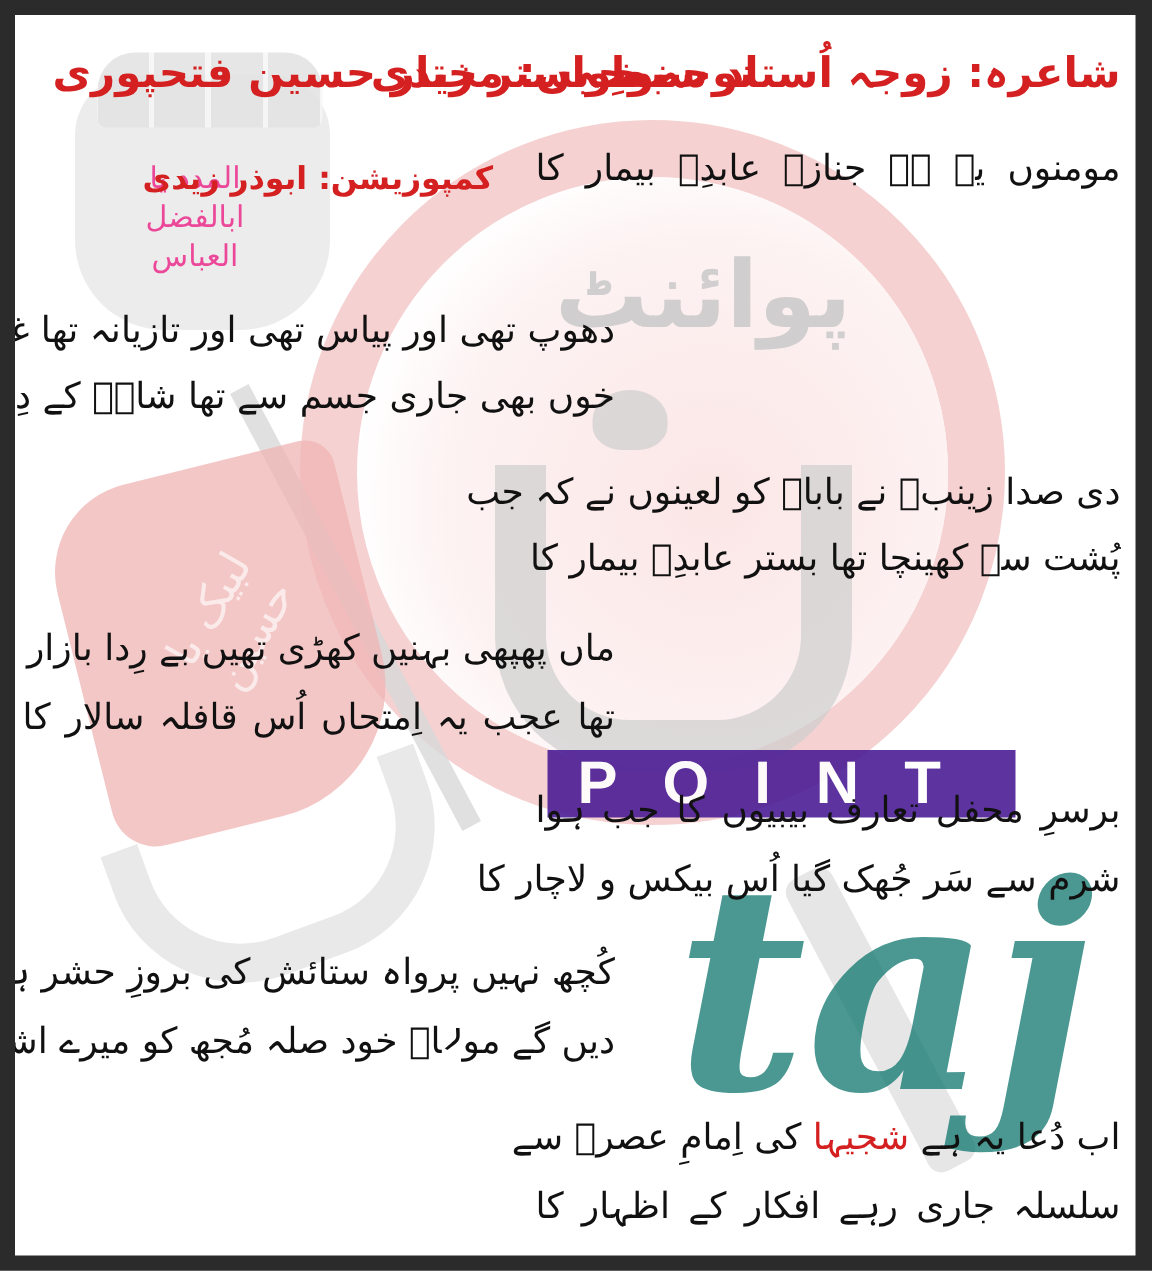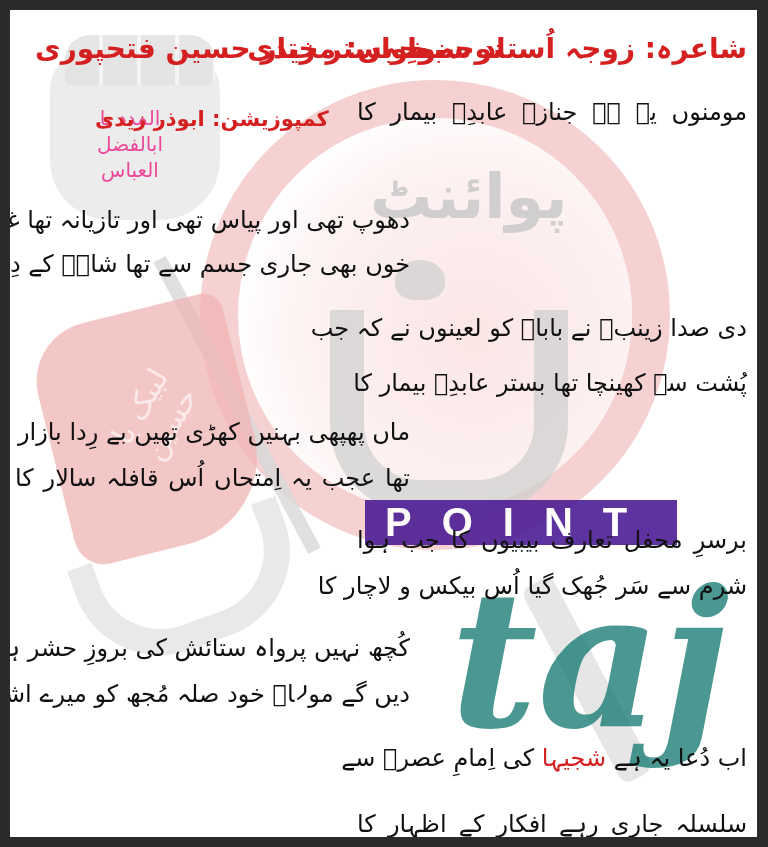--- a/index.html
+++ b/index.html
@@ -213,29 +213,29 @@
     <span class="hdr hdr-reciter">نوحہ خواں: مختار حسین فتحپوری</span>
   </div>
   <div class="hdr-composer">کمپوزیشن: ابوذر زیدی</div>
 
   <div class="line right w-right" style="top:82px;margin-left:36px;">مومنوں یہ ہے جنازہ عابدِؑ بیمار کا</div>
 
   <div class="line left w-left" style="top:190px;">دھوپ تھی اور پیاس تھی اور تازیانہ تھا غذا</div>
   <div class="line left w-left" style="top:234px;">خوں بھی جاری جسم سے تھا شاہؑ کے دِلدار کا</div>
 
   <div class="line right w-right" style="top:298px;">دی صدا زینبؑ نے باباؑ کو لعینوں نے کہ جب</div>
-  <div class="line right w-right" style="top:342px;margin-top:11px;">پُشت سے کھینچا تھا بستر عابدِؑ بیمار کا</div>
+  <div class="line right w-right" style="top:342px;">پُشت سے کھینچا تھا بستر عابدِؑ بیمار کا</div>
 
   <div class="line left w-left" style="top:402px;">ماں پھپھی بہنیں کھڑی تھیں بے رِدا بازار میں</div>
   <div class="line right w-right" style="top:510px;">برسرِ محفل تعارف بیبیوں کا جب ہوا</div>
 
   <div class="line left w-left" style="top:448px;">تھا عجب یہ اِمتحاں اُس قافلہ سالار کا</div>
   <div class="line right w-right" style="top:556px;">شرم سے سَر جُھک گیا اُس بیکس و لاچار کا</div>
 
   <div class="line left w-left" style="top:618px;">کُچھ نہیں پرواہ ستائش کی بروزِ حشر ہی</div>
   <div class="line left w-left" style="top:664px;">دیں گے مولاؑ خود صلہ مُجھ کو میرے اشعار کا</div>
 
   <div class="line right w-right" style="top:728px;">
     <span>اب دُعا یہ ہے </span><span class="pen">شجیہا</span><span> کی اِمامِ عصرؑ سے</span>
   </div>
-  <div class="line right w-right" style="top:774px;margin-top:20px;">سلسلہ جاری رہے افکار کے اظہار کا</div>
+  <div class="line right w-right" style="top:774px;">سلسلہ جاری رہے افکار کے اظہار کا</div>
 
 </div>
 
 </body></html>

